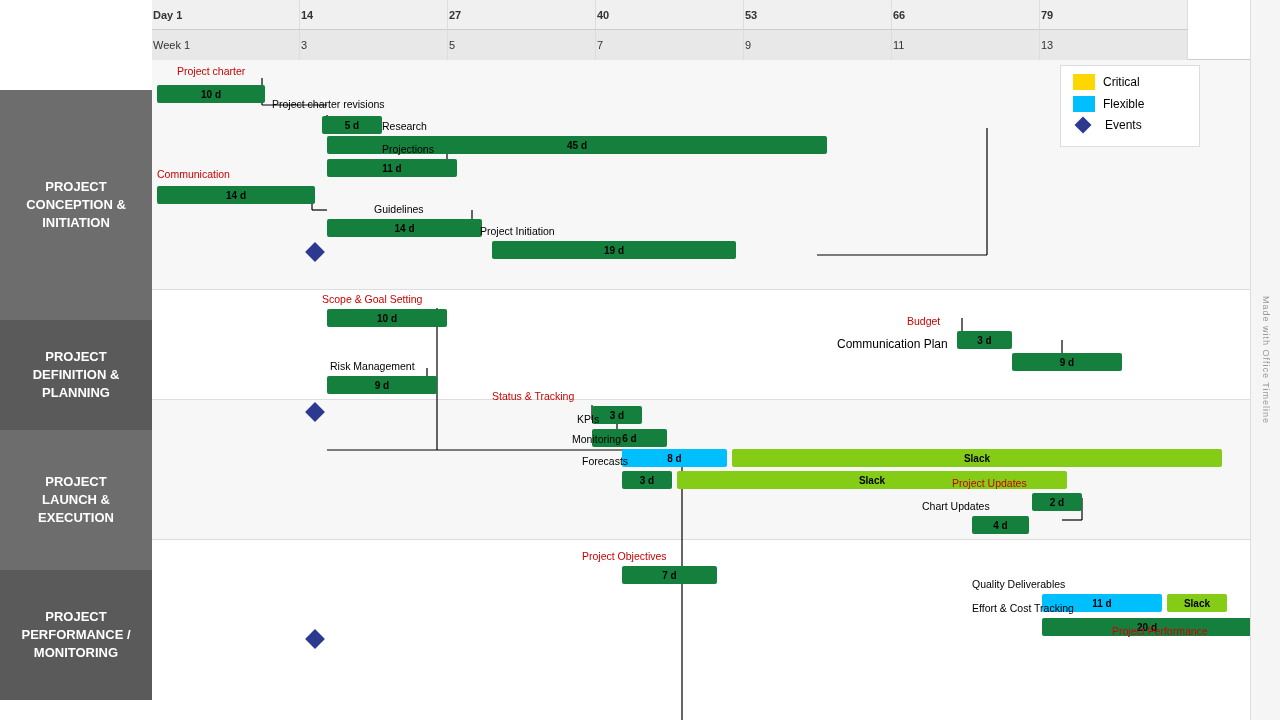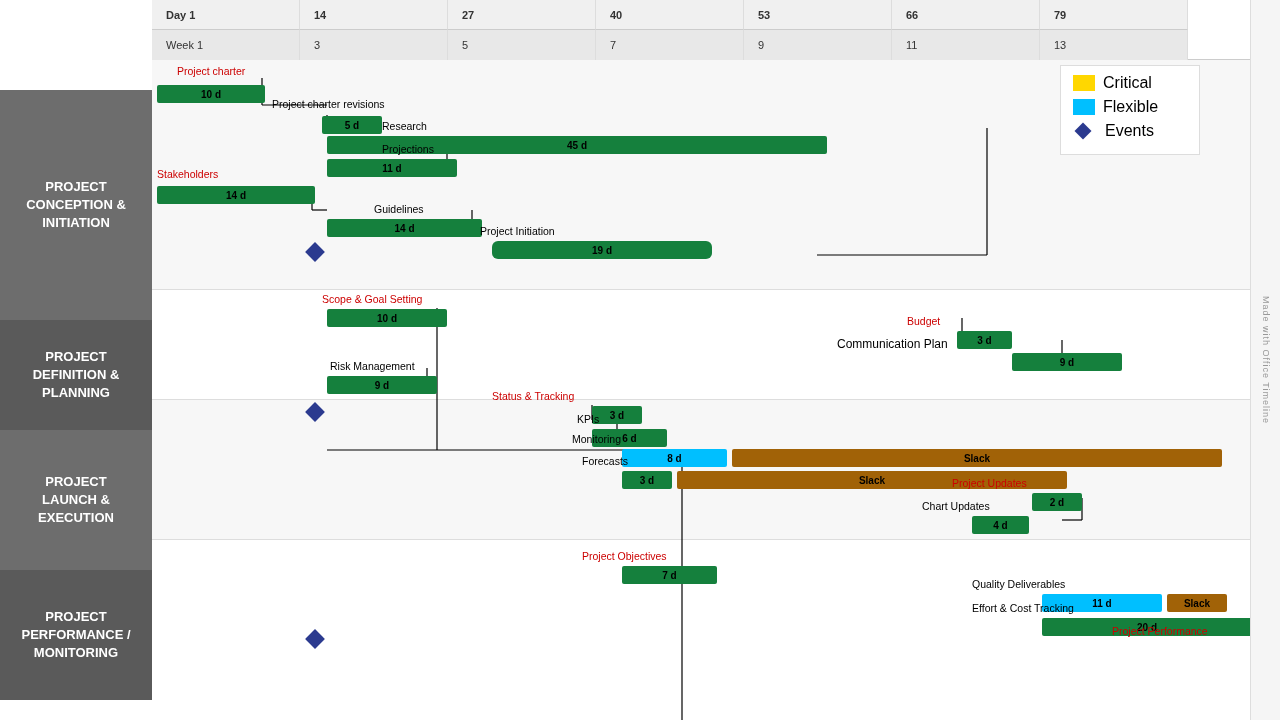--- a/index.html
+++ b/index.html
@@ -13,39 +13,39 @@
     .sidebar-section { display: flex; align-items: center; justify-content: center; text-align: center; font-weight: bold; color: #fff; font-size: 13px; line-height: 1.4; }
     .sidebar-section.gray { background: #6d6d6d; }
     .sidebar-section.dark-gray { background: #5a5a5a; }
 
     
     .chart-area { flex: 1; position: relative; overflow: hidden; }
 
     
     .timeline-header { height: 60px; position: relative; border-bottom: 1px solid #ccc; }
     .timeline-row { display: flex; height: 30px; align-items: center; }
-    .timeline-cell { border-right: 1px solid #ddd; height: 100%; display: flex; align-items: center; padding-left: 14px; font-size: 11px; color: #333; }
+    .timeline-cell { border-right: 1px solid #ddd; height: 100%; display: flex; align-items: center; padding-left: 1px; font-size: 11px; color: #333; }
     .timeline-row.top .timeline-cell { background: #f0f0f0; border-bottom: 1px solid #ccc; font-weight: bold; }
     .timeline-row.bottom .timeline-cell { background: #e8e8e8; }
 
     
     .gantt-body { position: relative; }
 
     
     .bar { position: absolute; height: 18px; border-radius: 2px; display: flex; align-items: center; justify-content: center; font-size: 10px; font-weight: bold; color: #000; top: 1px; }
     .bar.yellow { background: #15803d; }
     .bar.cyan { background: #00BFFF; }
-    .bar.green { background: #a16207; }
+    .bar.green { background: #84cc16; }
 
     
     .diamond { position: absolute; width: 14px; height: 14px; background: #2b3a8f; transform: rotate(45deg); }
 
     
     .legend { position: absolute; top: 70px; right: 60px; background: #fff; border: 1px solid #ddd; padding: 8px 12px; }
-    .legend-item { display: flex; align-items: center; margin-bottom: 6px; font-size: 16px; }
+    .legend-item { display: flex; align-items: center; margin-bottom: 6px; font-size: 12px; }
     .legend-box { width: 22px; height: 16px; margin-right: 8px; }
     .legend-diamond { width: 12px; height: 12px; background: #2b3a8f; transform: rotate(45deg); margin-right: 12px; margin-left: 4px; }
 
     
     .watermark { position: absolute; right: 0; top: 0; bottom: 0; width: 30px; background: #f5f5f5; border-left: 1px solid #ddd; display: flex; align-items: center; justify-content: center; overflow: hidden; }
     .watermark-text { transform: rotate(90deg); white-space: nowrap; font-size: 9px; color: #999; letter-spacing: 1px; }
 
     svg.lines { position: absolute; top: 0; left: 0; pointer-events: none; overflow: visible; }
   </style>
 </head>
@@ -151,32 +151,32 @@
         <span style="position:absolute;left:230px;color:#000;font-size:10.5px;">Research</span>
         <div class="bar yellow" style="left:175px;width:500px;top:16px;">45 d</div>
       </div>
 
       <div style="position:absolute;top:83px;left:0;right:0;">
         <span style="position:absolute;left:230px;color:#000;font-size:10.5px;">Projections</span>
         <div class="bar yellow" style="left:175px;width:130px;top:16px;">11 d</div>
       </div>
 
       <div style="position:absolute;top:108px;left:0;right:0;">
-        <span style="position:absolute;left:5px;color:#cc0000;font-size:10.5px;">Stakeholders</span>
+        <span style="position:absolute;left:5px;color:#cc0000;font-size:10.5px;">Communication</span>
         <div class="bar yellow" style="left:5px;width:158px;top:18px;">14 d</div>
       </div>
 
       <div style="position:absolute;top:143px;left:0;right:0;">
         <span style="position:absolute;left:222px;color:#000;font-size:10.5px;">Guidelines</span>
         <div class="bar yellow" style="left:175px;width:155px;top:16px;">14 d</div>
       </div>
 
       <div style="position:absolute;top:165px;left:0;right:0;">
         <span style="position:absolute;left:328px;color:#000;font-size:10.5px;">Project Initiation</span>
-        <div class="bar yellow" style="left:340px;width:220px;top:16px;border-radius:6px;">19 d</div>
+        <div class="bar yellow" style="left:340px;width:244px;top:16px;">19 d</div>
       </div>
 
       <div class="diamond" style="left:156px;top:345px;"></div>
 
       <div style="position:absolute;top:233px;left:0;right:0;">
         <span style="position:absolute;left:170px;color:#cc0000;font-size:10.5px;">Scope &amp; Goal Setting</span>
         <div class="bar yellow" style="left:175px;width:120px;top:16px;">10 d</div>
       </div>
 
       <div style="position:absolute;top:255px;left:0;right:0;">

